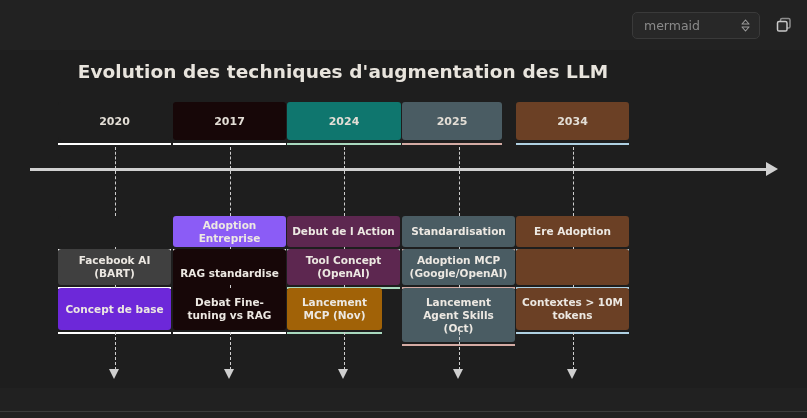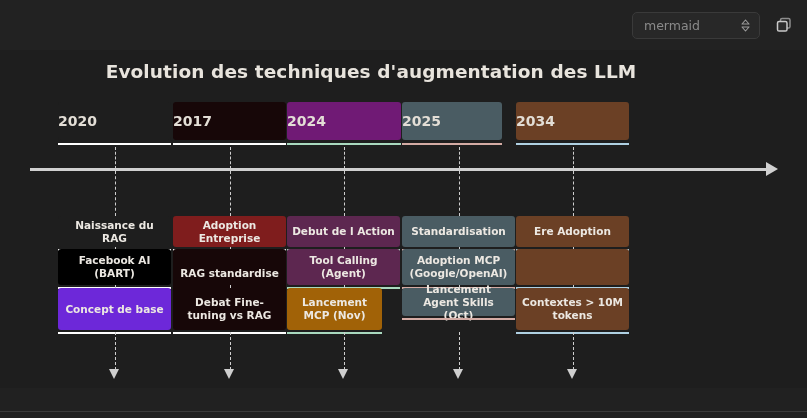--- a/index.html
+++ b/index.html
@@ -44,39 +44,38 @@
   .stage { position: absolute; left: 0; top: 50px; width: 807px; height: 338px; background: #1e1e1e; }
   .footer-strip { position: absolute; left: 0; top: 388px; width: 807px; height: 30px; background: #212121; }
   .footer-rule { position: absolute; left: 0; top: 411px; width: 807px; height: 1px; background: #3b3b3b; }
 
   .diag-title {
     position: absolute; left: 0; top: 11px; width: 686px;
     text-align: center;
     font-size: 18.5px; font-weight: bold;
     color: #e8e4dd;
     letter-spacing: 0.1px;
-    margin-left: 28px;
   }
 
   
   .axis {
     position: absolute; left: 30px; top: 118px; width: 740px; height: 3px;
     background: #d0d0d0;
   }
   .axis-head {
     position: absolute; left: 766px; top: 112px;
     width: 0; height: 0;
     border-left: 12px solid #d0d0d0;
     border-top: 7.5px solid transparent;
     border-bottom: 7.5px solid transparent;
   }
   .hdr {
     height: 38px; border-radius: 3px;
-    display: flex; align-items: center; 
-    font-size: 14px; font-weight: bold; color: #e3ded6;
+    display: flex; align-items: center; justify-content: center;
+    font-size: 11px; font-weight: bold; color: #e3ded6;
     position: relative;
   }
   .hdr .ul {
     position: absolute; left: 0; bottom: -5px; width: 100%; height: 2px;
   }
   .evt {
     border-radius: 3px;
     display: flex; align-items: center; justify-content: center;
     text-align: center;
     font-size: 10.5px; font-weight: bold; color: #ece8e2;
@@ -129,70 +128,69 @@
     <div class="axis-head"></div>
 
     <div id="cols">
         <div class="hdr" style="position: absolute; left: 58px; top: 52px; width: 113px; background: rgb(30, 30, 30);">
           <span>2020</span>
           <span class="ul" style="background: rgb(255, 255, 255);"></span>
         </div>
         <div class="vline" style="left: 114.5px; top: 97px; height: 22px;"></div>
         <div class="vline" style="left: 114.5px; top: 121px; height: 45px;"></div>
         <div class="evt" style="position: absolute; left: 58px; top: 166px; width: 113px; height: 31px; background: rgb(30, 30, 30);">
-          <span>Naissance du RAG</span>
           <span class="ul" style="background: rgb(255, 255, 255);"></span>
         </div>
         <div class="vline" style="left: 114.5px; top: 197px; height: 2px;"></div>
-        <div class="evt" style="position: absolute; left: 58px; top: 199px; width: 113px; height: 36px; background: #000000;">
+        <div class="evt" style="position: absolute; left: 58px; top: 199px; width: 113px; height: 36px; background: #404040;">
           <span>Facebook AI (BART)</span>
           <span class="ul" style="background: rgb(255, 255, 255);"></span>
         </div>
         <div class="vline" style="left: 114.5px; top: 235px; height: 3px;"></div>
         <div class="evt" style="position: absolute; left: 58px; top: 238px; width: 113px; height: 42px; background: #6d28d9;">
           <span>Concept de base</span>
           <span class="ul" style="background: rgb(255, 255, 255);"></span>
         </div>
         <div class="vline" style="left: 114.5px; top: 282px; height: 38px;"></div>
         <div class="vhead" style="left: 109px; top: 319px;"></div>
         <div class="hdr" style="position: absolute; left: 173px; top: 52px; width: 113px; background: rgb(23, 7, 8);">
           <span>2017</span>
           <span class="ul" style="background: rgb(255, 255, 255);"></span>
         </div>
         <div class="vline" style="left: 229.5px; top: 97px; height: 22px;"></div>
         <div class="vline" style="left: 229.5px; top: 121px; height: 45px;"></div>
-        <div class="evt" style="position: absolute; left: 173px; top: 166px; width: 113px; height: 31px; background: #7f1d1d;">
+        <div class="evt" style="position: absolute; left: 173px; top: 166px; width: 113px; height: 31px; background: #8b5cf6;">
           <span>Adoption Entreprise</span>
           <span class="ul" style="background: rgb(255, 255, 255);"></span>
         </div>
         <div class="vline" style="left: 229.5px; top: 197px; height: 2px;"></div>
         <div class="evt" style="position: absolute; left: 173px; top: 199px; width: 113px; height: 48px; background: rgb(23, 7, 8);">
           <span>RAG standardise</span>
           <span class="ul" style="background: rgb(255, 255, 255);"></span>
         </div>
         <div class="vline" style="left: 229.5px; top: 235px; height: 3px;"></div>
         <div class="evt" style="position: absolute; left: 173px; top: 238px; width: 113px; height: 42px; background: rgb(23, 7, 8);">
           <span>Debat Fine-tuning vs RAG</span>
           <span class="ul" style="background: rgb(255, 255, 255);"></span>
         </div>
         <div class="vline" style="left: 229.5px; top: 282px; height: 38px;"></div>
         <div class="vhead" style="left: 224px; top: 319px;"></div>
-        <div class="hdr" style="position: absolute; left: 287px; top: 52px; width: 114px; background: #701a75;">
+        <div class="hdr" style="position: absolute; left: 287px; top: 52px; width: 114px; background: #0f766e;">
           <span>2024</span>
           <span class="ul" style="background: rgb(169, 217, 191);"></span>
         </div>
         <div class="vline" style="left: 343.5px; top: 97px; height: 22px;"></div>
         <div class="vline" style="left: 343.5px; top: 121px; height: 45px;"></div>
         <div class="evt" style="position: absolute; left: 287px; top: 166px; width: 113px; height: 31px; background: rgb(93, 39, 80);">
           <span>Debut de l Action</span>
           <span class="ul" style="background: rgb(169, 217, 191);"></span>
         </div>
         <div class="vline" style="left: 343.5px; top: 197px; height: 2px;"></div>
         <div class="evt" style="position: absolute; left: 287px; top: 199px; width: 113px; height: 36px; background: rgb(93, 39, 80);">
-          <span>Tool Calling (Agent)</span>
+          <span>Tool Concept (OpenAI)</span>
           <span class="ul" style="background: rgb(169, 217, 191);"></span>
         </div>
         <div class="vline" style="left: 343.5px; top: 235px; height: 3px;"></div>
         <div class="evt" style="position: absolute; left: 287px; top: 238px; width: 95px; height: 42px; background: #a16207;">
           <span>Lancement MCP (Nov)</span>
           <span class="ul" style="background: rgb(169, 217, 191);"></span>
         </div>
         <div class="vline" style="left: 343.5px; top: 282px; height: 38px;"></div>
         <div class="vhead" style="left: 338px; top: 319px;"></div>
         <div class="hdr" style="position: absolute; left: 402px; top: 52px; width: 100px; background: rgb(74, 92, 99);">
@@ -204,21 +202,21 @@
         <div class="evt" style="position: absolute; left: 402px; top: 166px; width: 113px; height: 31px; background: rgb(74, 92, 99);">
           <span>Standardisation</span>
           <span class="ul" style="background: rgb(212, 171, 164);"></span>
         </div>
         <div class="vline" style="left: 458.5px; top: 197px; height: 2px;"></div>
         <div class="evt" style="position: absolute; left: 402px; top: 199px; width: 113px; height: 36px; background: rgb(74, 92, 99);">
           <span>Adoption MCP (Google/OpenAI)</span>
           <span class="ul" style="background: rgb(212, 171, 164);"></span>
         </div>
         <div class="vline" style="left: 458.5px; top: 235px; height: 3px;"></div>
-        <div class="evt" style="position: absolute; left: 402px; top: 238px; width: 113px; height: 28px; background: rgb(74, 92, 99);">
+        <div class="evt" style="position: absolute; left: 402px; top: 238px; width: 113px; height: 54px; background: rgb(74, 92, 99);">
           <span>Lancement Agent Skills (Oct)</span>
           <span class="ul" style="background: rgb(212, 171, 164);"></span>
         </div>
         <div class="vline" style="left: 458.5px; top: 282px; height: 38px;"></div>
         <div class="vhead" style="left: 453px; top: 319px;"></div>
         <div class="hdr" style="position: absolute; left: 516px; top: 52px; width: 113px; background: rgb(107, 64, 37);">
           <span>2034</span>
           <span class="ul" style="background: rgb(175, 208, 226);"></span>
         </div>
         <div class="vline" style="left: 572.5px; top: 97px; height: 22px;"></div>

